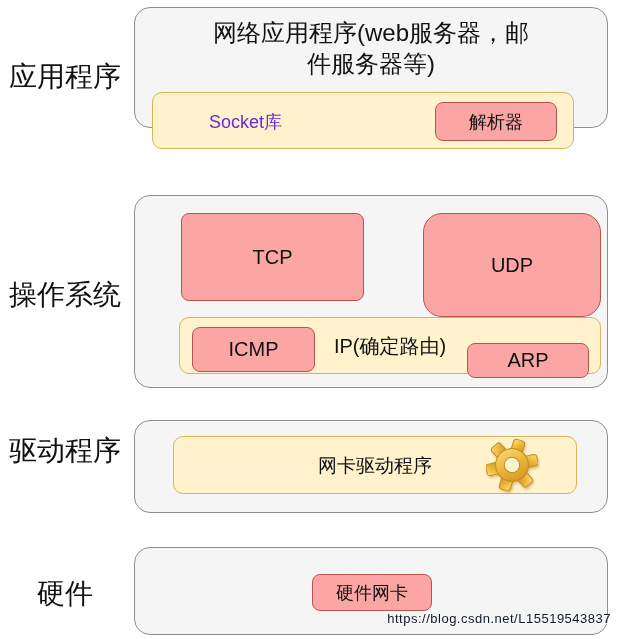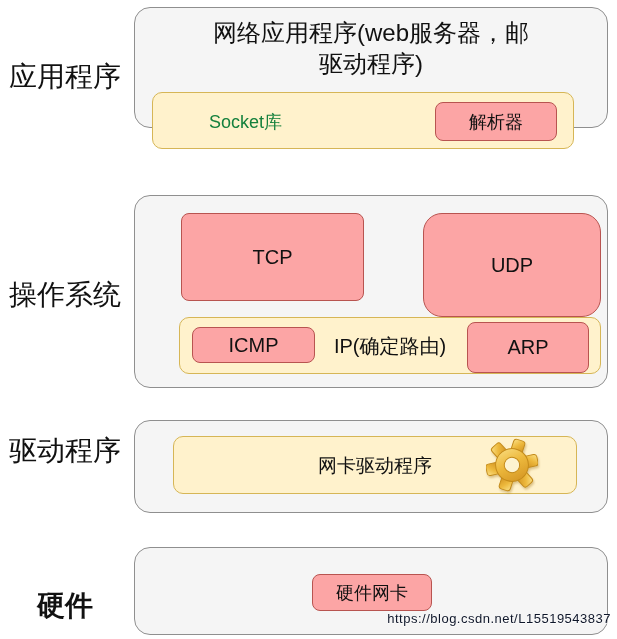--- a/index.html
+++ b/index.html
@@ -8,21 +8,21 @@
     font-family:"Liberation Sans","DejaVu Sans",sans-serif;color:#1a1a1a;
   }
   
   .row-label{
     position:absolute;left:0;width:130px;text-align:center;
     font-size:28px;line-height:34px;color:#111;
   }
   .lbl-app{top:60px;}
   .lbl-os{top:278px;}
   .lbl-driver{top:434px;}
-  .lbl-hw{top:589px;font-weight:bold;}
+  .lbl-hw{top:577px;}
 
   
   .container{
     position:absolute;left:134px;width:474px;box-sizing:border-box;
     background:#f5f5f5;border:1px solid #8f8f8f;border-radius:16px;
   }
   .c-app{top:7px;height:121px;}
   .c-os{top:195px;height:193px;}
   .c-driver{top:420px;height:93px;}
   .c-hw{top:547px;height:88px;}
@@ -44,27 +44,27 @@
   
   .pink{
     position:absolute;box-sizing:border-box;
     background:#fca5a5;border:1.5px solid #b85450;border-radius:8px;
     display:flex;align-items:center;justify-content:center;
     font-size:18px;color:#111;
   }
   .resolver{right:16px;top:9px;width:122px;height:39px;}
   .tcp{left:46px;top:17px;width:183px;height:88px;border-radius:8px;font-size:20px;}
   .udp{left:288px;top:17px;width:178px;height:104px;border-radius:19px;font-size:20px;}
-  .icmp{left:12px;top:9px;width:123px;height:36px;font-size:20px;}
-  .arp{left:287px;top:4px;width:122px;height:51px;font-size:20px;}
+  .icmp{left:12px;top:9px;width:123px;height:45px;font-size:20px;}
+  .arp{left:287px;top:25px;width:122px;height:35px;font-size:20px;}
   .hw-nic{left:177px;top:26px;width:120px;height:37px;}
 
   .socket-label{
     position:absolute;left:56px;top:0;height:57px;display:flex;align-items:center;
-    font-size:18px;color:#15803d;
+    font-size:18px;color:#6d28d9;
   }
   .ip-label{
     position:absolute;left:0;right:0;top:0;height:57px;
     display:flex;align-items:center;justify-content:center;
     font-size:20px;color:#111;
   }
   .driver-label{
     position:absolute;left:0;right:0;top:0;height:58px;
     display:flex;align-items:center;justify-content:center;
     font-size:19px;color:#111;
@@ -85,21 +85,21 @@
 <div class="canvas">
 
   <div class="row-label lbl-app">应用程序</div>
   <div class="row-label lbl-os">操作系统</div>
   <div class="row-label lbl-driver">驱动程序</div>
   <div class="row-label lbl-hw">硬件</div>
 
   <div class="container c-app">
     <div class="app-title">
       <div>网络应用程序(web服务器，邮</div>
-      <div>驱动程序)</div>
+      <div>件服务器等)</div>
     </div>
     <div class="bar bar-app">
       <span class="socket-label">Socket库</span>
       <div class="pink resolver">
         <span>解析器</span>
       </div>
     </div>
   </div>
 
   <div class="container c-os">

